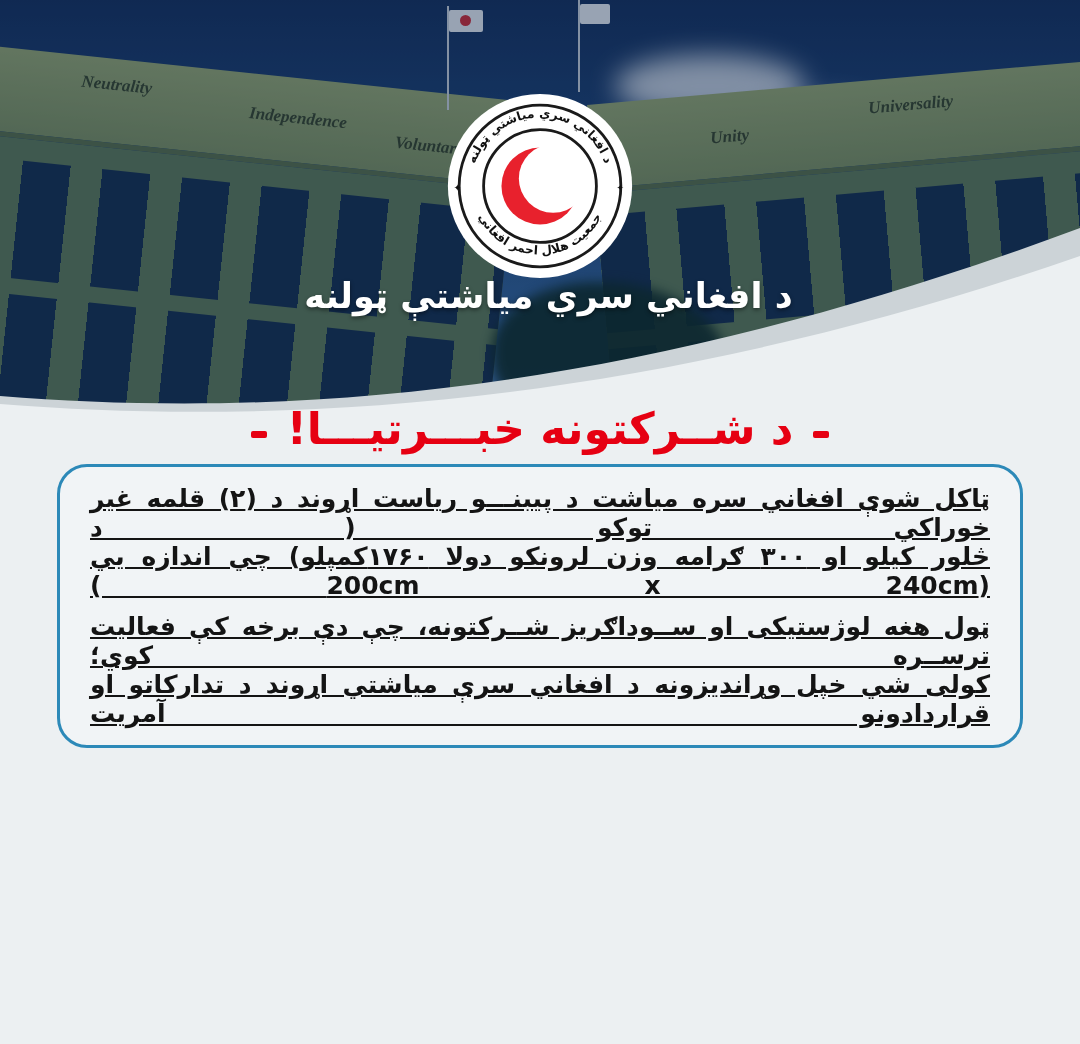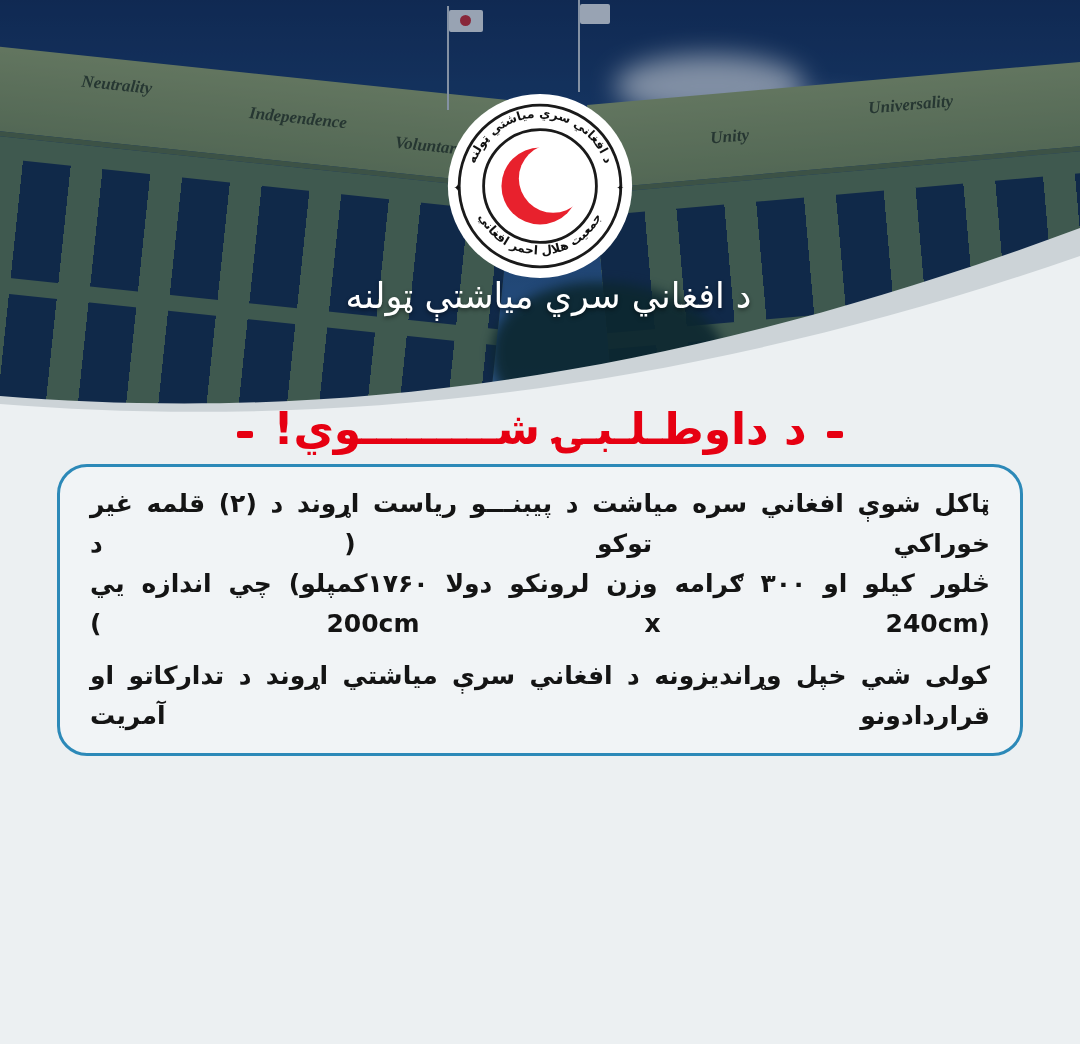--- a/index.html
+++ b/index.html
@@ -29,32 +29,32 @@
   .flag{position:absolute;background:#eef3f5;border-radius:2px;}
   .fl1{left:449px;top:10px;width:34px;height:22px;}
   .fl1::after{content:'';position:absolute;left:11px;top:5px;width:11px;height:11px;border-radius:50%;background:#d42a33;}
   .fl2{left:580px;top:4px;width:30px;height:20px;}
   .tree{position:absolute;left:492px;top:282px;width:235px;height:150px;background:#0c2a21;
     border-radius:45% 55% 40% 50%;filter:blur(6px);opacity:.9;}
   .tint{position:absolute;inset:0;background:rgba(12,33,70,.38);}
   .curve{position:absolute;left:0;bottom:0;width:1080px;height:420px;}
   .logo-wrap{position:absolute;left:50%;top:92px;width:188px;height:188px;margin-left:-94px;}
   .org-overlay{position:absolute;left:17px;right:0;top:276px;text-align:center;color:#fff;
-    font-size:35px;font-weight:400;text-shadow:0 2px 4px rgba(0,0,0,.45);direction:rtl;}
+    font-size:35px;font-weight:700;text-shadow:0 2px 4px rgba(0,0,0,.45);direction:rtl;}
   
   .title-row{position:relative;z-index:5;margin-top:-22px;height:60px;
     display:flex;align-items:center;justify-content:center;gap:20px;}
   .title{color:#e60012;font-size:44px;font-weight:700;direction:rtl;}
   .title-dash{width:16px;height:7px;background:#e60012;border-radius:2px;margin-top:12px;}
   
   .box{box-sizing:border-box;width:966px;margin:6px auto 0;background:#f1f4f6;
     border:3px solid #2c89b8;border-radius:30px;padding:17px 30px;direction:rtl;}
   .para{font-size:25px;font-weight:700;color:#141414;}
   .para + .para{margin-top:12px;}
-  .para .line{line-height:40px;text-align:justify;text-align-last:justify;}
+  .para .line{line-height:29px;text-align:justify;text-align-last:justify;text-decoration:underline;}
   .para .line.last{text-align-last:right;}
 </style>
 </head>
 <body>
 
 <div class="photo">
   <div class="cloud c1"></div>
   <div class="cloud c2"></div>
   <div class="cloud c3"></div>
 
@@ -113,25 +113,26 @@
         <circle cx="114" cy="92" r="36.5" fill="#ffffff"></circle>
       </g>
     </svg>
   </div>
 
   <div class="org-overlay">د افغاني سري مياشتې ټولنه</div>
 </div>
 
 <div class="title-row">
   <div class="title-dash"></div>
-  <div class="title">د داوطـلـبـۍ شـــــــــوي!</div>
+  <div class="title">د شــرکتونه خبـــرتيـــا!</div>
   <div class="title-dash"></div>
 </div>
 
 <div class="box">
   <div class="para">
       <div class="line">ټاکل شوې افغاني سره مياشت د پيبنـــو رياست اړوند د (۲) قلمه غير خوراکي توکو ( د</div>
       <div class="line">څلور کيلو او ۳۰۰ ګرامه وزن لرونکو دولا ۱۷۶۰کمپلو) چي اندازه يي (200cm x 240cm )</div>
     </div>
   <div class="para">
+      <div class="line">ټول هغه لوژستيکی او ســوداګريز شــرکتونه، چې دې برخه کې فعاليت ترســره کوي؛</div>
       <div class="line">کولی شي خپل وړانديزونه د افغاني سرې مياشتي اړوند د تدارکاتو او قراردادونو آمريت</div>
     </div>
 </div>
 
 </body></html>

